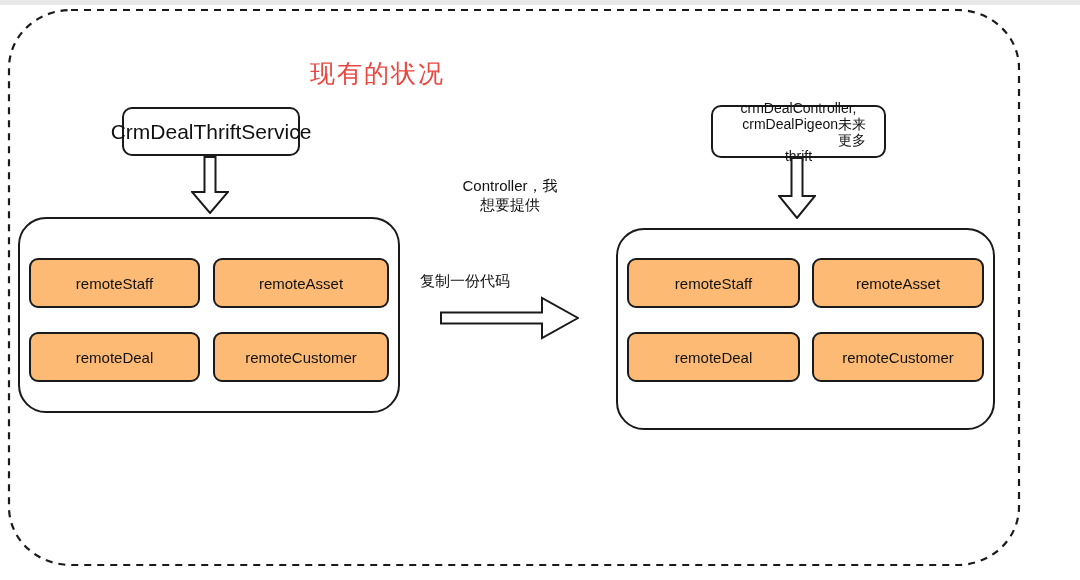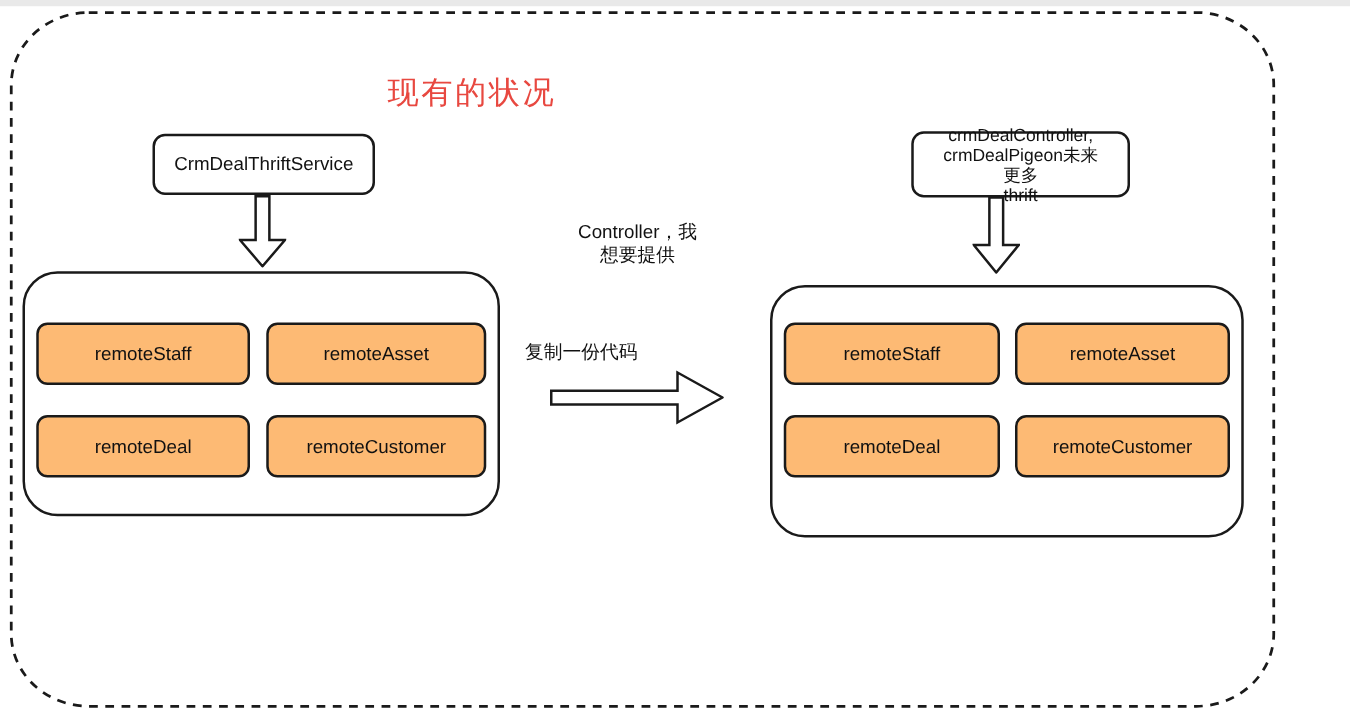--- a/index.html
+++ b/index.html
@@ -29,30 +29,31 @@
     color: #e84840;
     margin-top: 15px;
   }
   .node {
     position: absolute;
     border: 2px solid #1a1a1a;
     border-radius: 10px;
     background: #ffffff;
     display: flex; align-items: center; justify-content: center;
     text-align: center;
-    font-size: 15px;
+    font-size: 21px;
   }
   .service-box-left {
     left: 122px; top: 107px; width: 178px; height: 49px;
   }
   .service-box-right {
-    left: 729px; top: 105px; width: 175px; height: 53px;
+    left: 711px; top: 105px; width: 175px; height: 53px;
     font-size: 14px; line-height: 16px;
     flex-direction: column;
     padding: 18px;
+    text-align: right;
   }
   .container-box {
     position: absolute;
     border: 2px solid #1a1a1a;
     border-radius: 28px;
     background: #ffffff;
   }
   .container-left { left: 18px; top: 217px; width: 382px; height: 196px; }
   .container-right { left: 616px; top: 228px; width: 379px; height: 202px; }
   .module {

